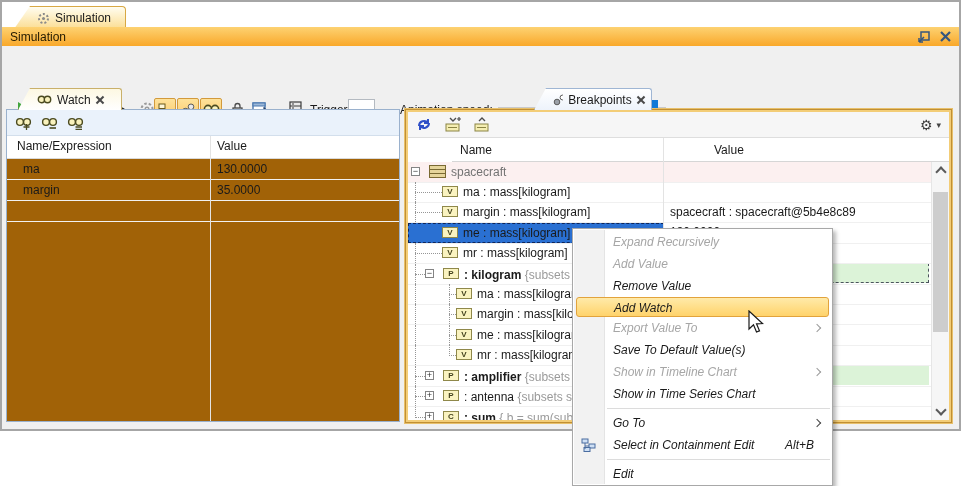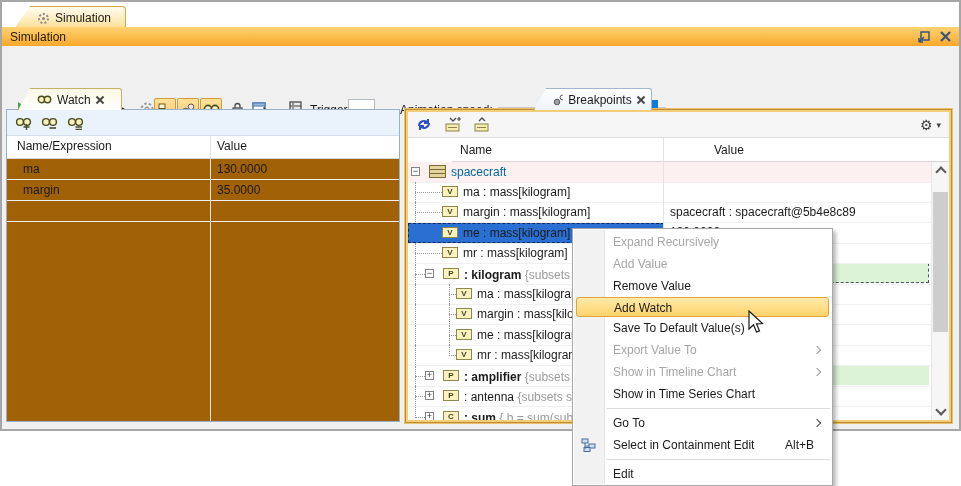--- a/index.html
+++ b/index.html
@@ -55,21 +55,21 @@
              border:1px solid #c08f35;box-shadow:inset 0 0 0 2px #f3cd77, 0 0 0 1px #e8c06a;
              box-sizing:border-box;z-index:2;overflow:hidden;}
   .vtoolbar{position:absolute;left:2px;top:2px;right:2px;height:26px;background:#f6f6f6;border-bottom:1px solid #dedede;display:flex;align-items:center;gap:12px;padding-left:8px;box-sizing:border-box;}
   .vhdr{position:absolute;left:2px;top:28px;right:2px;height:24px;border-bottom:1px solid #d6d6d6;background:#fff;box-sizing:border-box;margin-left:44px;}
   .vdivider{position:absolute;left:257px;top:28px;width:1px;bottom:2px;background:#e3e3e3;z-index:6;}
   .treearea{position:absolute;left:2px;top:52px;right:2px;bottom:2px;background:#fff;overflow:hidden;}
   .trow{position:absolute;left:0;width:100%;height:21px;border-bottom:1px solid #f0f0f0;box-sizing:border-box;}
   .trow .cname{position:absolute;left:0;top:0;width:256px;height:100%;white-space:nowrap;overflow:hidden;}
   .trow .cval{position:absolute;left:262px;top:0;right:20px;height:100%;line-height:20px;white-space:nowrap;overflow:hidden;margin-top:40px;}
   .trow.rootrow{background:#fcf0f0;}
-  .trow.rootrow .nm{color:#0369a1;}
+  .trow.rootrow .nm{color:#737373;}
   .trow.sel .cname{background:#2a70d2;outline:1px dashed rgba(0,0,30,.65);outline-offset:-1px;}
   .trow.sel .cval{background:#dcf3d8;outline:1px dashed rgba(0,0,30,.65);outline-offset:-1px;left:257px;}
   .trow.greenval .cval{background:#dcf3d8;left:257px;}
   .nm{vertical-align:middle;}
   .ann{color:#9a9a9a;vertical-align:middle;}
   .exp{position:absolute;width:9px;height:9px;top:5px;border:1px solid #848484;background:#fff;
        font-size:9px;line-height:7px;text-align:center;color:#333;box-sizing:border-box;z-index:3;}
   .vicon{position:absolute;top:4px;width:16px;height:11px;background:#faf3c0;border:1px solid #8f884a;
          box-sizing:border-box;font-size:8px;font-weight:bold;color:#44431e;text-align:center;line-height:9px;z-index:3;}
   .blockicon{position:absolute;top:3px;width:17px;height:13px;background:#e6d59b;border:1px solid #7a6a33;box-sizing:border-box;z-index:3;}
@@ -82,21 +82,21 @@
   
   .vscroll{position:absolute;right:2px;top:52px;width:18px;bottom:2px;background:#f6f6f6;border-left:1px solid #e6e6e6;box-sizing:border-box;z-index:7;}
   .sbtn{position:absolute;left:0;width:100%;height:17px;background:#f6f6f6;display:flex;align-items:center;justify-content:center;}
   .sthumb{position:absolute;left:1px;width:15px;top:30px;height:140px;background:#cdcdcd;}
   .chevu{display:inline-block;width:6px;height:6px;border-left:2px solid #5a5a5a;border-top:2px solid #5a5a5a;transform:rotate(45deg);margin-top:3px;}
   .chevdn{display:inline-block;width:6px;height:6px;border-right:2px solid #5a5a5a;border-bottom:2px solid #5a5a5a;transform:rotate(45deg);margin-bottom:3px;}
   
   .menu{position:absolute;left:572px;top:228px;width:261px;height:258px;background:#ffffff;
         border:1px solid #a8a8a8;box-shadow:3px 3px 4px rgba(0,0,0,.28);box-sizing:border-box;z-index:50;padding-top:2px;}
   .menu .gutter{position:absolute;left:1px;top:1px;width:30px;bottom:1px;background:#f2f2f2;border-right:1px solid #e4e4e4;}
-  .mi{position:relative;height:22px;line-height:22px;padding-left:40px;color:#1a1a1a;}
+  .mi{position:relative;height:22px;line-height:22px;padding-left:40px;color:#1a1a1a;font-style:italic;}
   .mi.dis{color:#a6a6a6;}
   .mi.hi{background:linear-gradient(#ffeaa9,#ffd36b);border:1px solid #e2a33c;border-radius:3px;
          margin:0 3px;height:20px;line-height:20px;padding-left:37px;box-sizing:border-box;}
   .mi .sc{position:absolute;right:18px;top:0;}
   .mi .subarr{position:absolute;right:12px;top:8px;width:5px;height:5px;border-right:1px solid #9a9a9a;border-top:1px solid #9a9a9a;transform:rotate(45deg);}
   .mi .subarr.en{border-color:#444;}
   .msep{height:1px;background:#dcdcdc;margin:3px 2px 3px 34px;}
   .micon{position:absolute;left:8px;top:4px;}
   
   .cursor{position:absolute;left:747px;top:310px;z-index:60;}
@@ -443,22 +443,22 @@
   </div>
   <div class="winframe"></div>
 </div>
 
 <div class="menu">
   <div class="gutter"></div>
   <div class="mi dis"><span>Expand Recursively</span></div>
   <div class="mi dis"><span>Add Value</span></div>
   <div class="mi"><span>Remove Value</span></div>
   <div class="mi hi"><span>Add Watch</span></div>
+  <div class="mi dis"><span>Export Value To</span><span class="subarr"></span></div>
   <div class="mi"><span>Save To Default Value(s)</span></div>
-  <div class="mi dis"><span>Export Value To</span><span class="subarr"></span></div>
   <div class="mi dis"><span>Show in Timeline Chart</span><span class="subarr"></span></div>
   <div class="mi"><span>Show in Time Series Chart</span></div>
   <div class="msep"></div>
   <div class="mi"><span>Go To</span><span class="subarr en"></span></div>
   <div class="mi">
     <svg class="micon" width="15" height="14">
       <rect x="1" y="1" width="6" height="4" fill="#cfe0f5" stroke="#4a6da0"></rect>
       <rect x="8" y="6" width="6" height="4" fill="#cfe0f5" stroke="#4a6da0"></rect>
       <rect x="3" y="9.5" width="6" height="4" fill="#cfe0f5" stroke="#4a6da0"></rect>
       <path d="M4 5 V11 M4 8 H8" stroke="#4a6da0" fill="none"></path>

